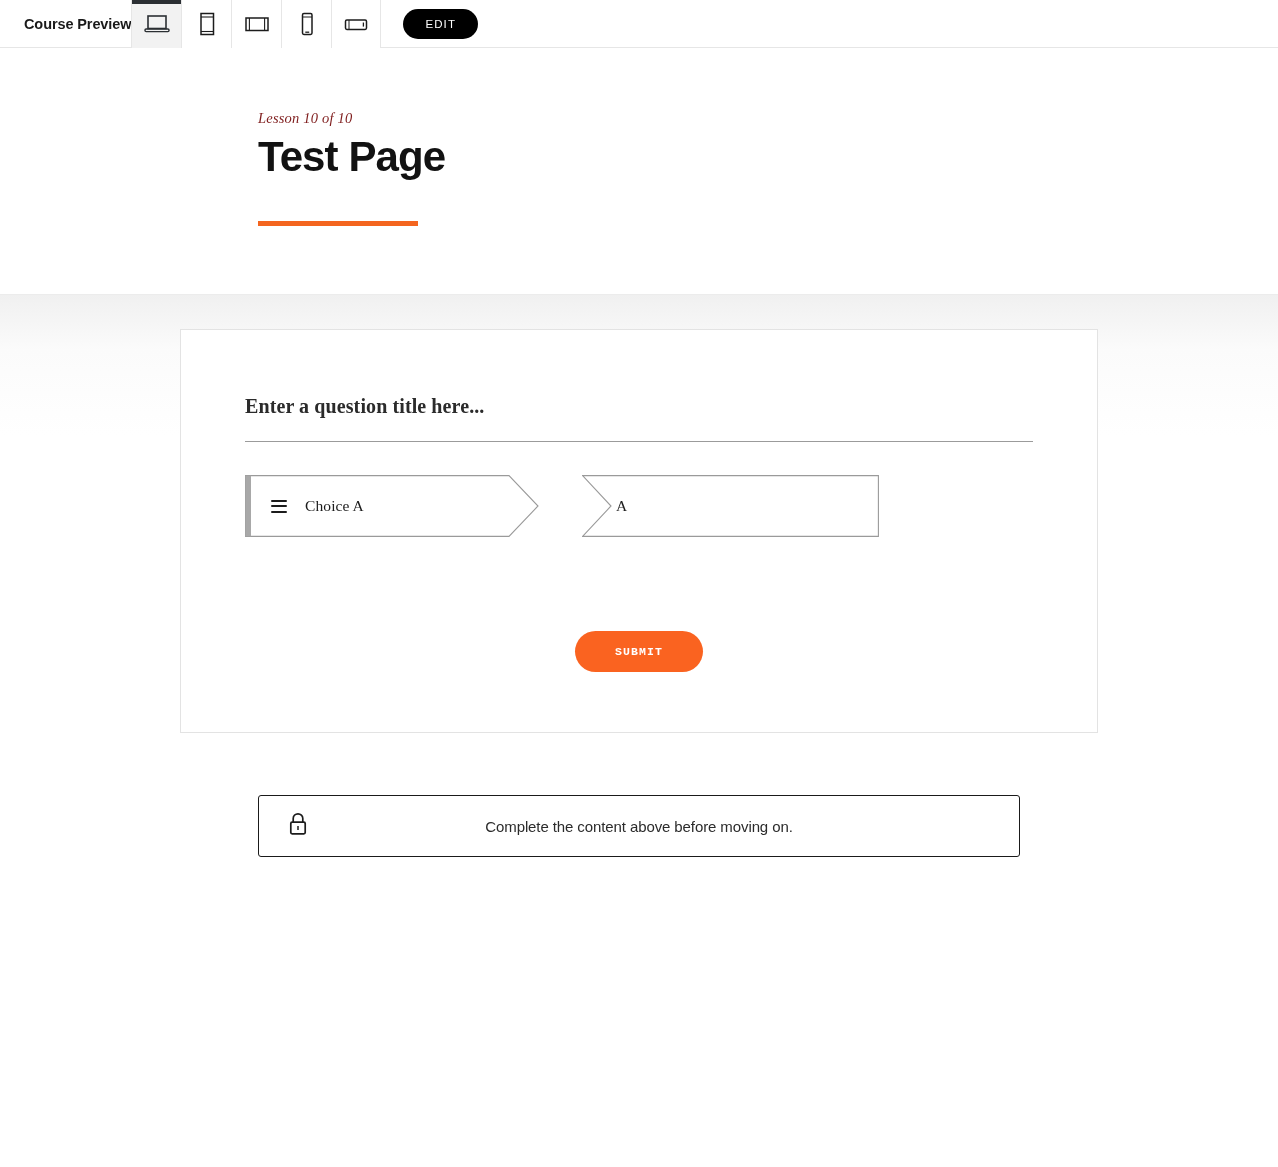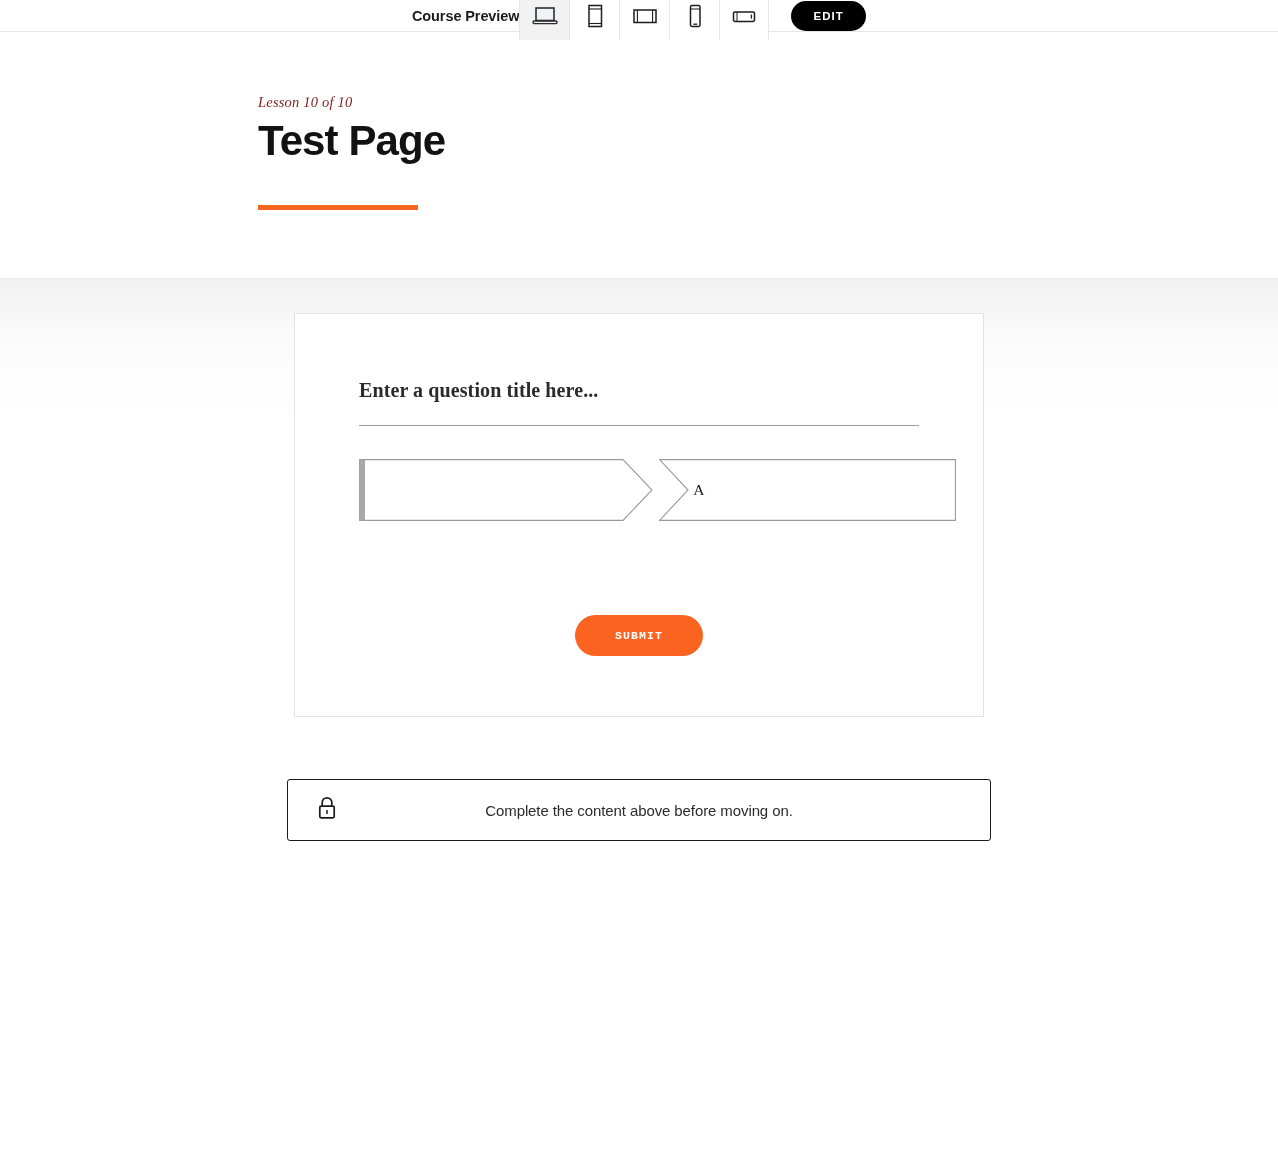--- a/index.html
+++ b/index.html
@@ -7,27 +7,27 @@
     margin: 0; padding: 0;
     width: 1278px; height: 1167px;
     background: #ffffff;
     font-family: "Liberation Sans", sans-serif;
     -webkit-font-smoothing: antialiased;
   }
 
   
   .topbar {
     position: relative;
-    height: 32px;
+    height: 48px;
     width: 100%;
     background: #ffffff;
     border-bottom: 1px solid #e6e6e6;
     display: flex;
     align-items: center;
-    justify-content: center;
+    justify-content: flex-start;
   }
   .brand {
     font-size: 14.5px;
     font-weight: bold;
     color: #1a1a1a;
     letter-spacing: -0.1px;
     padding-left: 24px;
     white-space: nowrap;
   }
   .device-group {
@@ -66,21 +66,21 @@
     padding: 0 24px 0 22px;
   }
   .edit-btn {
     background: #000000;
     color: #ffffff;
     border: none;
     border-radius: 18px;
     height: 30px;
     padding: 0 22px;
     font-size: 11.5px;
-    font-weight: bold;
+    font-weight: normal;
     letter-spacing: 1.1px;
     font-family: "Liberation Sans", sans-serif;
     cursor: pointer;
   }
 
   
   .lesson-header {
     background: #ffffff;
     border-bottom: 1px solid #ececec;
     padding: 62px 0 0 0;
@@ -113,21 +113,21 @@
   }
 
   
   .body-area {
     background: linear-gradient(to bottom, #f0f0f0 0px, #fbfbfb 55px, #ffffff 140px);
     padding-top: 34px;
     min-height: 872px;
   }
 
   .q-card {
-    width: 690px;
+    width: 918px;
     margin: 0 auto;
     background: #ffffff;
     border: 1px solid #e3e3e3;
     padding: 65px 64px 60px 64px;
   }
 
   .q-title {
     font-family: "Liberation Serif", serif;
     font-size: 20px;
     font-weight: bold;
@@ -238,21 +238,21 @@
     color: #ffffff;
     font-size: 11.5px;
     font-weight: bold;
     letter-spacing: 1.1px;
     font-family: Liberation Mono, monospace;
     cursor: pointer;
   }
 
   
   .locked-bar {
-    width: 704px;
+    width: 762px;
     margin: 62px auto 0 auto;
     height: 62px;
     border: 1px solid #1a1a1a;
     border-radius: 3px;
     background: #ffffff;
     display: flex;
     align-items: center;
     position: relative;
   }
   .lock-icon {
@@ -355,20 +355,28 @@
     <div class="q-title">Enter a question title here...</div>
     <div class="q-rule"></div>
 
     <div class="match-grid" id="match-grid">
         <div class="match-row">
           <div class="choice">
             <svg class="choice-shape" viewBox="0 0 294 62" preserveAspectRatio="none">
               <path d="M0.6 0.6 H264 L293 31 L264 61.4 H0.6 Z" fill="#ffffff" stroke="#9a9a9a" stroke-width="1.1" vector-effect="non-scaling-stroke"></path>
               <rect x="0.6" y="0.6" width="5.4" height="60.8" fill="#a8a8a8"></rect>
             </svg>
+            <div class="choice-inner">
+              <span class="drag-handle">
+                <span></span>
+                <span></span>
+                <span></span>
+              </span>
+              <span class="choice-label">Choice A</span>
+            </div>
           </div>
           <div class="gap"></div>
           <div class="target">
             <svg class="target-shape" viewBox="0 0 297 62" preserveAspectRatio="none">
               <path d="M0.6 0.6 H296.4 V61.4 H0.6 L29 31 Z" fill="#ffffff" stroke="#9a9a9a" stroke-width="1.1" vector-effect="non-scaling-stroke"></path>
             </svg>
             <div class="target-inner">
               <span class="target-label">A</span>
             </div>
           </div>

